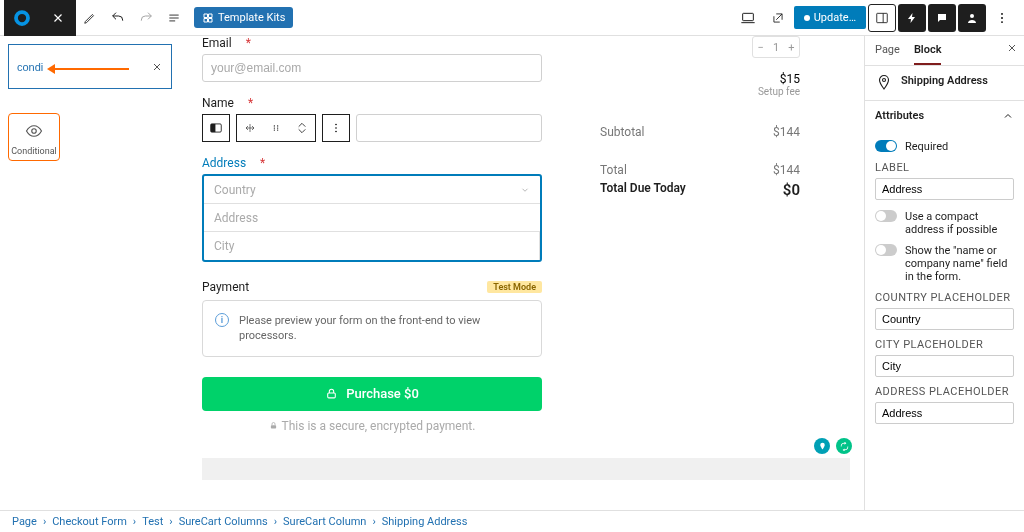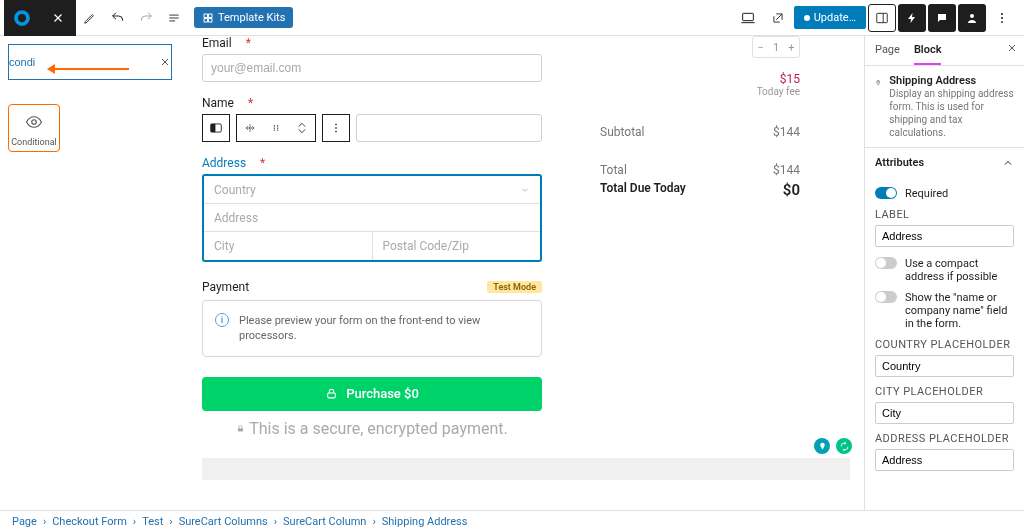--- a/index.html
+++ b/index.html
@@ -16,21 +16,21 @@
   .template-btn svg{width:12px;height:12px;}
   .topbar .spacer { flex:1; }
   .topbar .right { display:flex; align-items:center; gap:2px; padding-right:4px;}
   .update-btn { background:#007cba; color:#fff; border-radius:2px; padding:5px 10px; font-size:11px; cursor:pointer; display:flex; align-items:center; gap:4px;}
   .ricon { width:28px; height:28px; display:flex; align-items:center; justify-content:center; border-radius:3px; cursor:pointer; color:#1e1e1e;}
   .ricon.dark { background:#1e1e1e; color:#fff; }
   .ricon.border{border:1px solid #222;}
 
   
   .leftpane { position:absolute; left:0; top:36px; bottom:22px; width:180px; background:#fff; padding:8px;}
-  .search-box { border:1.5px solid #2271b1; height:36px; display:flex; align-items:center; padding:0 0; justify-content:space-between; }
+  .search-box { border:1.5px solid #2271b1; height:45px; display:flex; align-items:center; padding:0 8px; justify-content:space-between; }
   .search-box input { border:none; outline:none; font-size:11px; width:120px; color:#2271b1;}
   .arrow-annot { position:absolute; left:38px; top:19px; width:82px; height:10px; }
   .arrow-annot .line{height:2px; background:#ff6900; flex:1;}
   .arrow-annot .head{width:0;height:0;border-top:5px solid transparent;border-bottom:5px solid transparent;border-right:8px solid #ff6900;}
   .arrow-annot{display:flex;align-items:center;}
   .blk-chip { margin-top:24px; width:52px; border:1.5px solid #ff6900; border-radius:4px; padding:8px 2px 4px; display:flex; flex-direction:column; align-items:center; gap:6px; color:#555;}
   .blk-chip span{font-size:9px;}
 
   
   .editor { position:absolute; left:180px; top:36px; bottom:22px; right:160px; overflow:hidden;}
@@ -56,41 +56,41 @@
   .addr-row2 .addr-field:first-child{border-right:1px solid #e0e0e0;}
   .addr-row2 .addr-field{border-bottom:none;}
 
   .pay-head{display:flex; justify-content:space-between; align-items:center; margin-top:18px;}
   .test-badge{background:#ffe7a0; color:#8a6500; font-size:9px; font-weight:600; padding:1px 6px; border-radius:2px;}
   .pay-box{border:1px solid #d9d9d9; border-radius:4px; margin-top:6px; padding:12px; display:flex; gap:10px; color:#666; font-size:11px; line-height:1.4;}
   .pay-box .c{flex:1;}
   .info-ico{width:14px;height:14px;border:1.5px solid #5b9dd9;border-radius:50%;display:flex;align-items:center;justify-content:center;color:#5b9dd9;font-size:9px;font-weight:700;}
 
   .buy-btn{background:#00d26a; color:#fff; height:34px; border-radius:4px; display:flex; align-items:center; justify-content:center; gap:8px; font-size:13px; font-weight:500; margin-top:20px; cursor:pointer;}
-  .secure-line{text-align:center; color:#aaa; font-size:16px; margin-top:8px; display:flex; align-items:center; justify-content:center; gap:4px;}
+  .secure-line{text-align:center; color:#aaa; font-size:12px; margin-top:8px; display:flex; align-items:center; justify-content:center; gap:4px;}
 
   .qty{display:flex; align-items:center; justify-content:flex-end; gap:0; border:1px solid #e0e0e0; border-radius:3px; height:22px; width:48px; margin-left:auto;}
   .qty span{flex:1; text-align:center; font-size:11px; color:#999;}
   .summary-line{margin-top:14px; text-align:right;}
-  .summary-line .amt{color:#be185d;}
+  .summary-line .amt{color:#000000;}
   .summary-line .cap{font-size:10px; color:#999;}
   .row2{display:flex; justify-content:space-between; margin-top:28px; color:#777;}
   .bold{font-weight:600; color:#1e1e1e;}
 
   .grey-strip{position:absolute; left:22px; right:14px; bottom:30px; height:22px; background:#f0f0f0;}
   .fab-badges{position:absolute; right:12px; bottom:56px; display:flex; gap:6px;}
   .fab{width:16px;height:16px;border-radius:50%;display:flex;align-items:center;justify-content:center;}
   .fab.green{background:#00c389;color:#fff;}
   .fab.teal{background:#00a0b5;color:#fff;}
 
   
   .rpanel{position:absolute; right:0; top:36px; bottom:22px; width:160px; border-left:1px solid #e0e0e0; background:#fff; overflow:hidden; font-size:11px;}
   .rtabs{display:flex; border-bottom:1px solid #e0e0e0; padding:0 10px; position:relative; height:30px;}
   .rtabs span{padding:7px 0; margin-right:14px; color:#555; cursor:pointer;}
-  .rtabs span.active{color:#1e1e1e; font-weight:600; border-bottom:2px solid #d946ef;}
+  .rtabs span.active{color:#1e1e1e; font-weight:600; border-bottom:2px solid #7f1d1d;}
   .rclose{position:absolute; right:6px; top:6px; cursor:pointer; color:#555;}
   .blk-head{padding:8px 10px; display:flex; gap:8px; border-bottom:1px solid #e0e0e0;}
   .blk-head .t{font-weight:600;}
   .blk-head .d{color:#777; font-size:10px; line-height:1.3;}
   .sec-head{display:flex; justify-content:space-between; align-items:center; padding:8px 10px; font-weight:600;}
   .sec-body{padding:4px 10px 10px;}
   .lab{font-size:11px; letter-spacing:.04em; color:#555; text-transform:uppercase; margin:8px 0 4px;}
   .tinput{width:100%; height:22px; border:1px solid #ccc; border-radius:2px; padding:0 6px; font-size:11px;}
   .help{color:#999; font-size:9.5px; line-height:1.3; margin-top:4px;}
   .switch{width:22px;height:12px;border-radius:6px;background:#ccc;position:relative;display:inline-block;flex-shrink:0;}
@@ -289,23 +289,20 @@
                   <path d="M6 9l6 6 6-6" stroke="#aaa" stroke-width="2" fill="none"></path>
                 </svg>
               </div>
             <div class="addr-field">
                 <span>Address</span>
               </div>
             <div class="addr-row2">
               <div class="addr-field">
                   <span>City</span>
                 </div>
-              <div class="addr-field">
-                  <span>Postal Code/Zip</span>
-                </div>
             </div>
           </div>
         </div>
         <div class="pay-head">
           <span>Payment</span>
           <span class="test-badge">Test Mode</span>
         </div>
         <div class="pay-box">
           <div class="info-ico">i</div>
           <div class="c">Please preview your form on the front-end to view processors.</div>
@@ -327,21 +324,21 @@
       </div>
 
       <div class="col-right">
         <div class="qty">
           <span>−</span>
           <span>1</span>
           <span>+</span>
         </div>
         <div class="summary-line">
           <div class="amt">$15</div>
-          <div class="cap">Today fee</div>
+          <div class="cap">Setup fee</div>
         </div>
         <div class="row2">
             <span>Subtotal</span>
             <span class="amt">$144</span>
           </div>
         <div class="row2" style="margin-top:24px">
             <span>Total</span>
             <span class="amt">$144</span>
           </div>
         <div class="row2" style="margin-top:4px">
@@ -376,21 +373,20 @@
         </svg>
       </div>
   </div>
   <div class="blk-head">
     <svg width="18" height="18" viewBox="0 0 24 24">
         <path d="M12 2a6 6 0 016 6c0 4-6 12-6 12S6 12 6 8a6 6 0 016-6z" fill="none" stroke="#1e1e1e" stroke-width="1.5"></path>
         <circle cx="12" cy="8" r="2" fill="none" stroke="#1e1e1e" stroke-width="1.5"></circle>
       </svg>
     <div>
       <div class="t">Shipping Address</div>
-      <div class="d">Display an shipping address form. This is used for shipping and tax calculations.</div>
     </div>
   </div>
   <div class="sec-head">
     <span>Attributes</span>
     <svg width="12" height="12" viewBox="0 0 24 24">
         <path d="M6 15l6-6 6 6" stroke="#1e1e1e" stroke-width="2" fill="none"></path>
       </svg>
   </div>
   <div class="sec-body">
     <div class="togrow">

